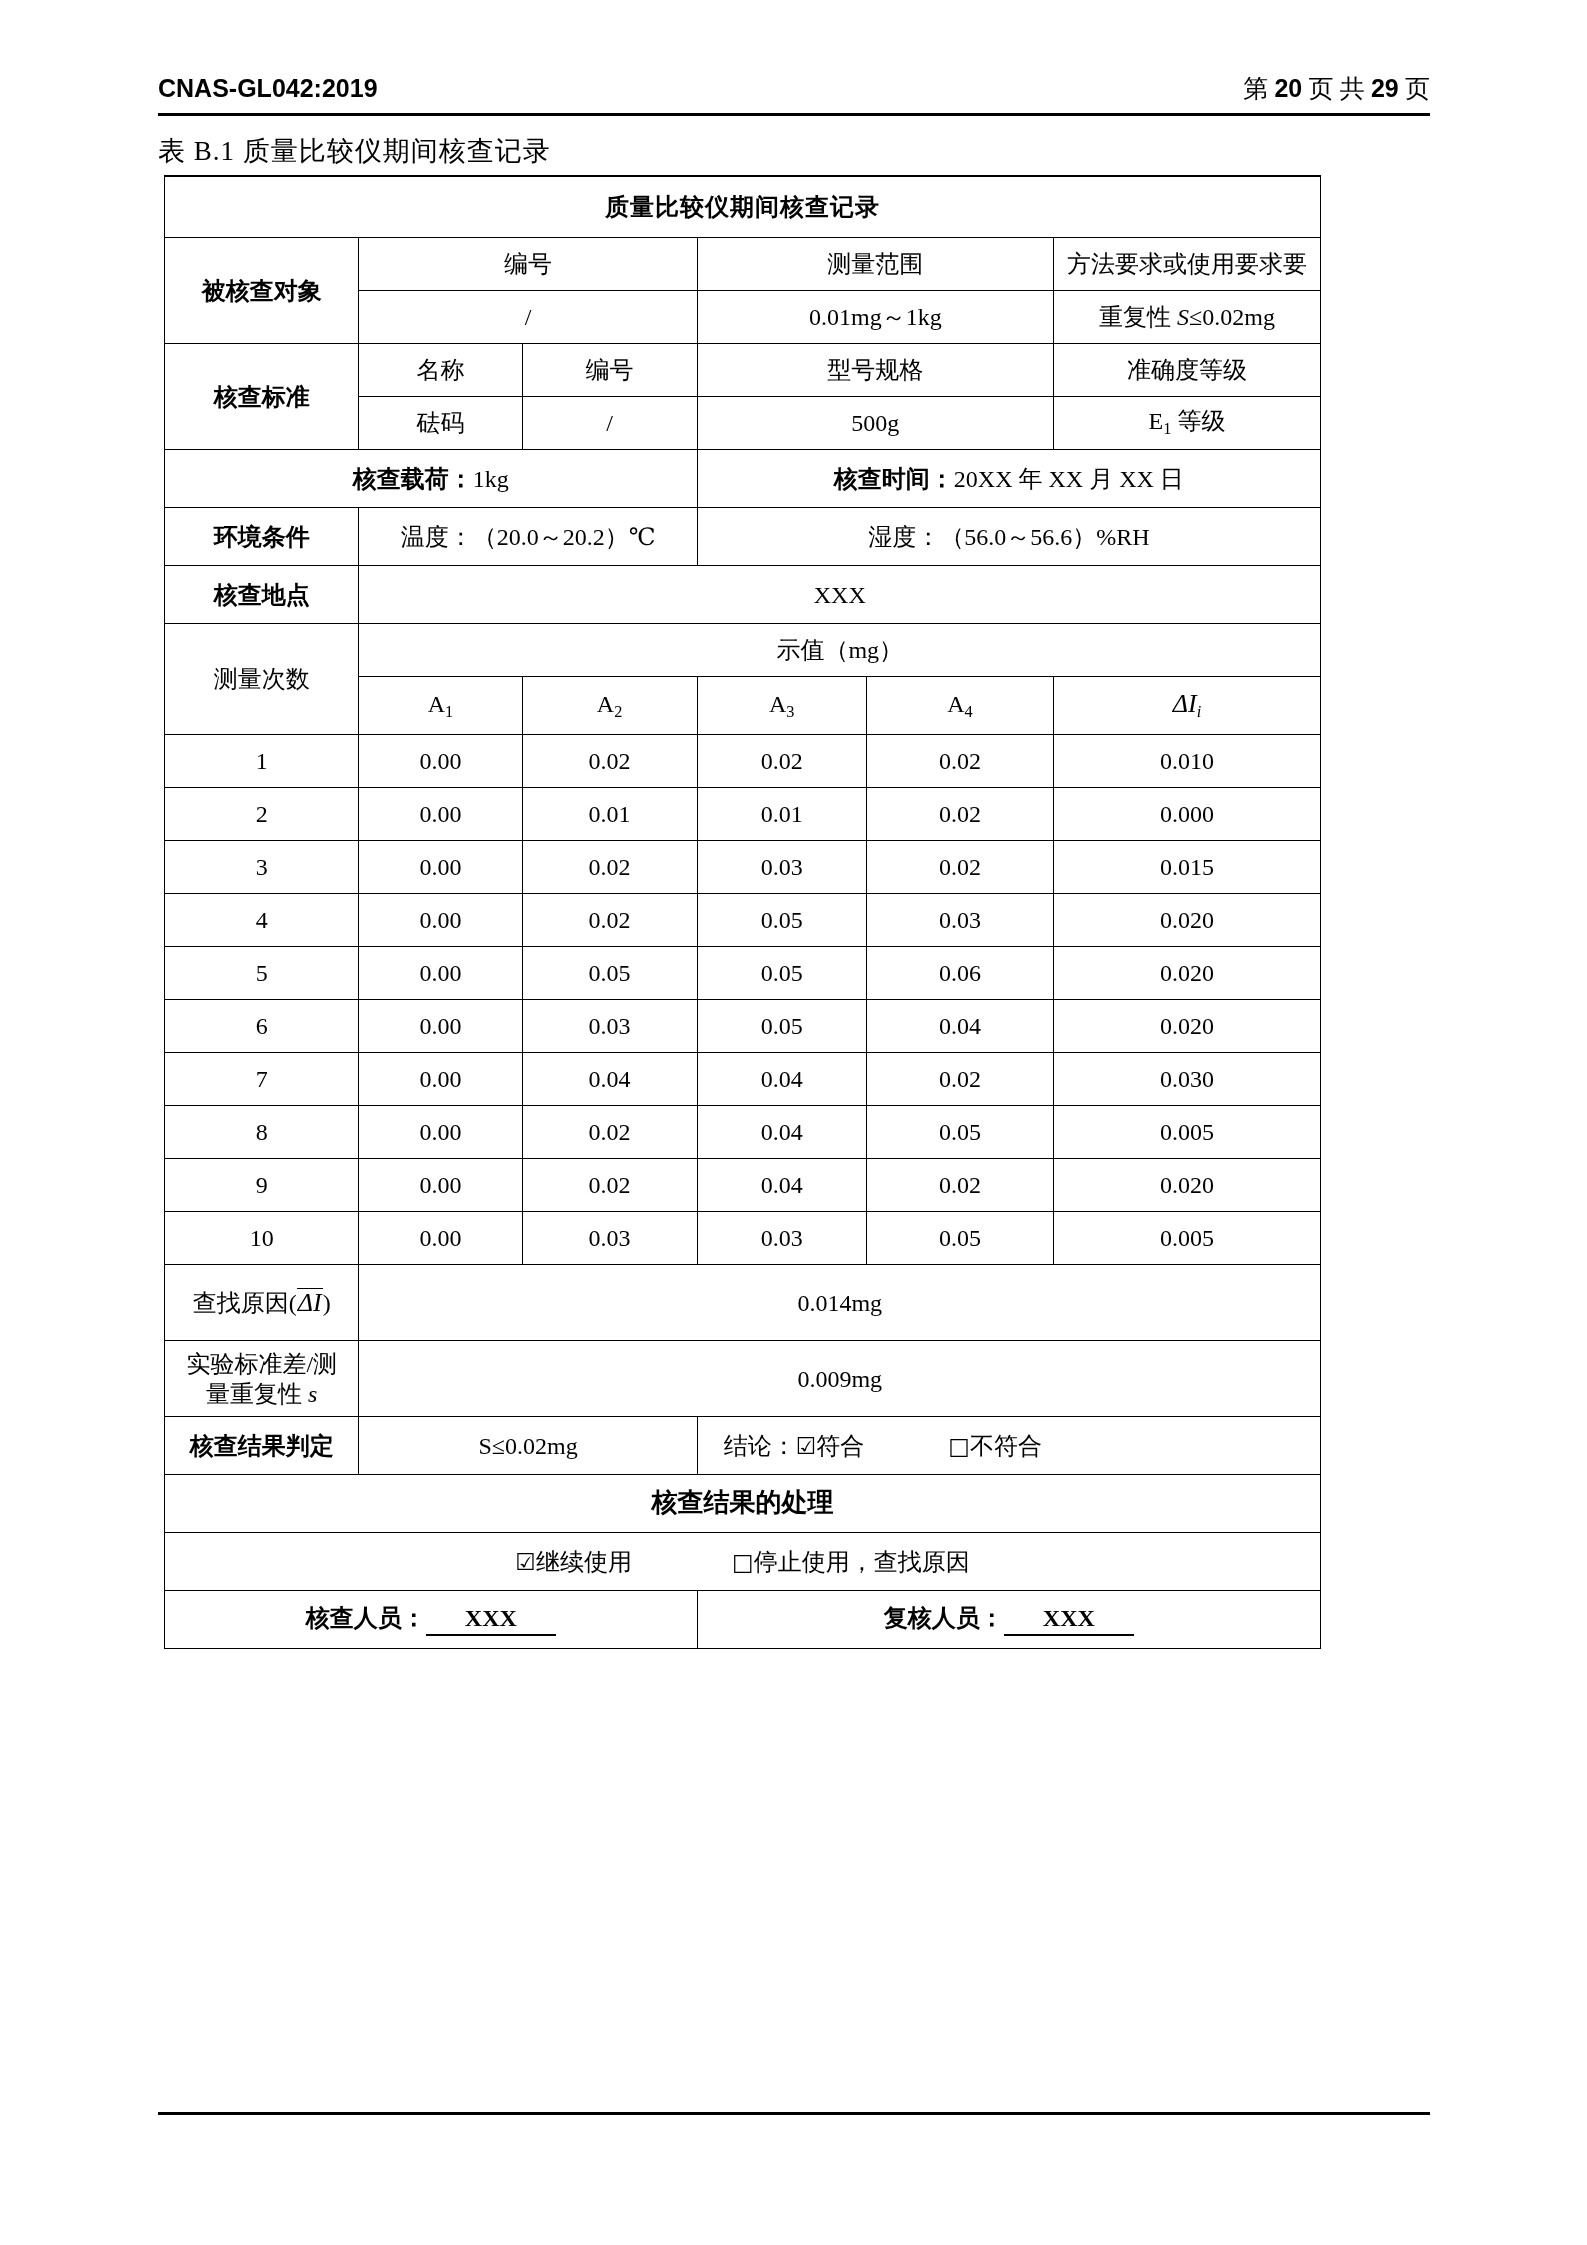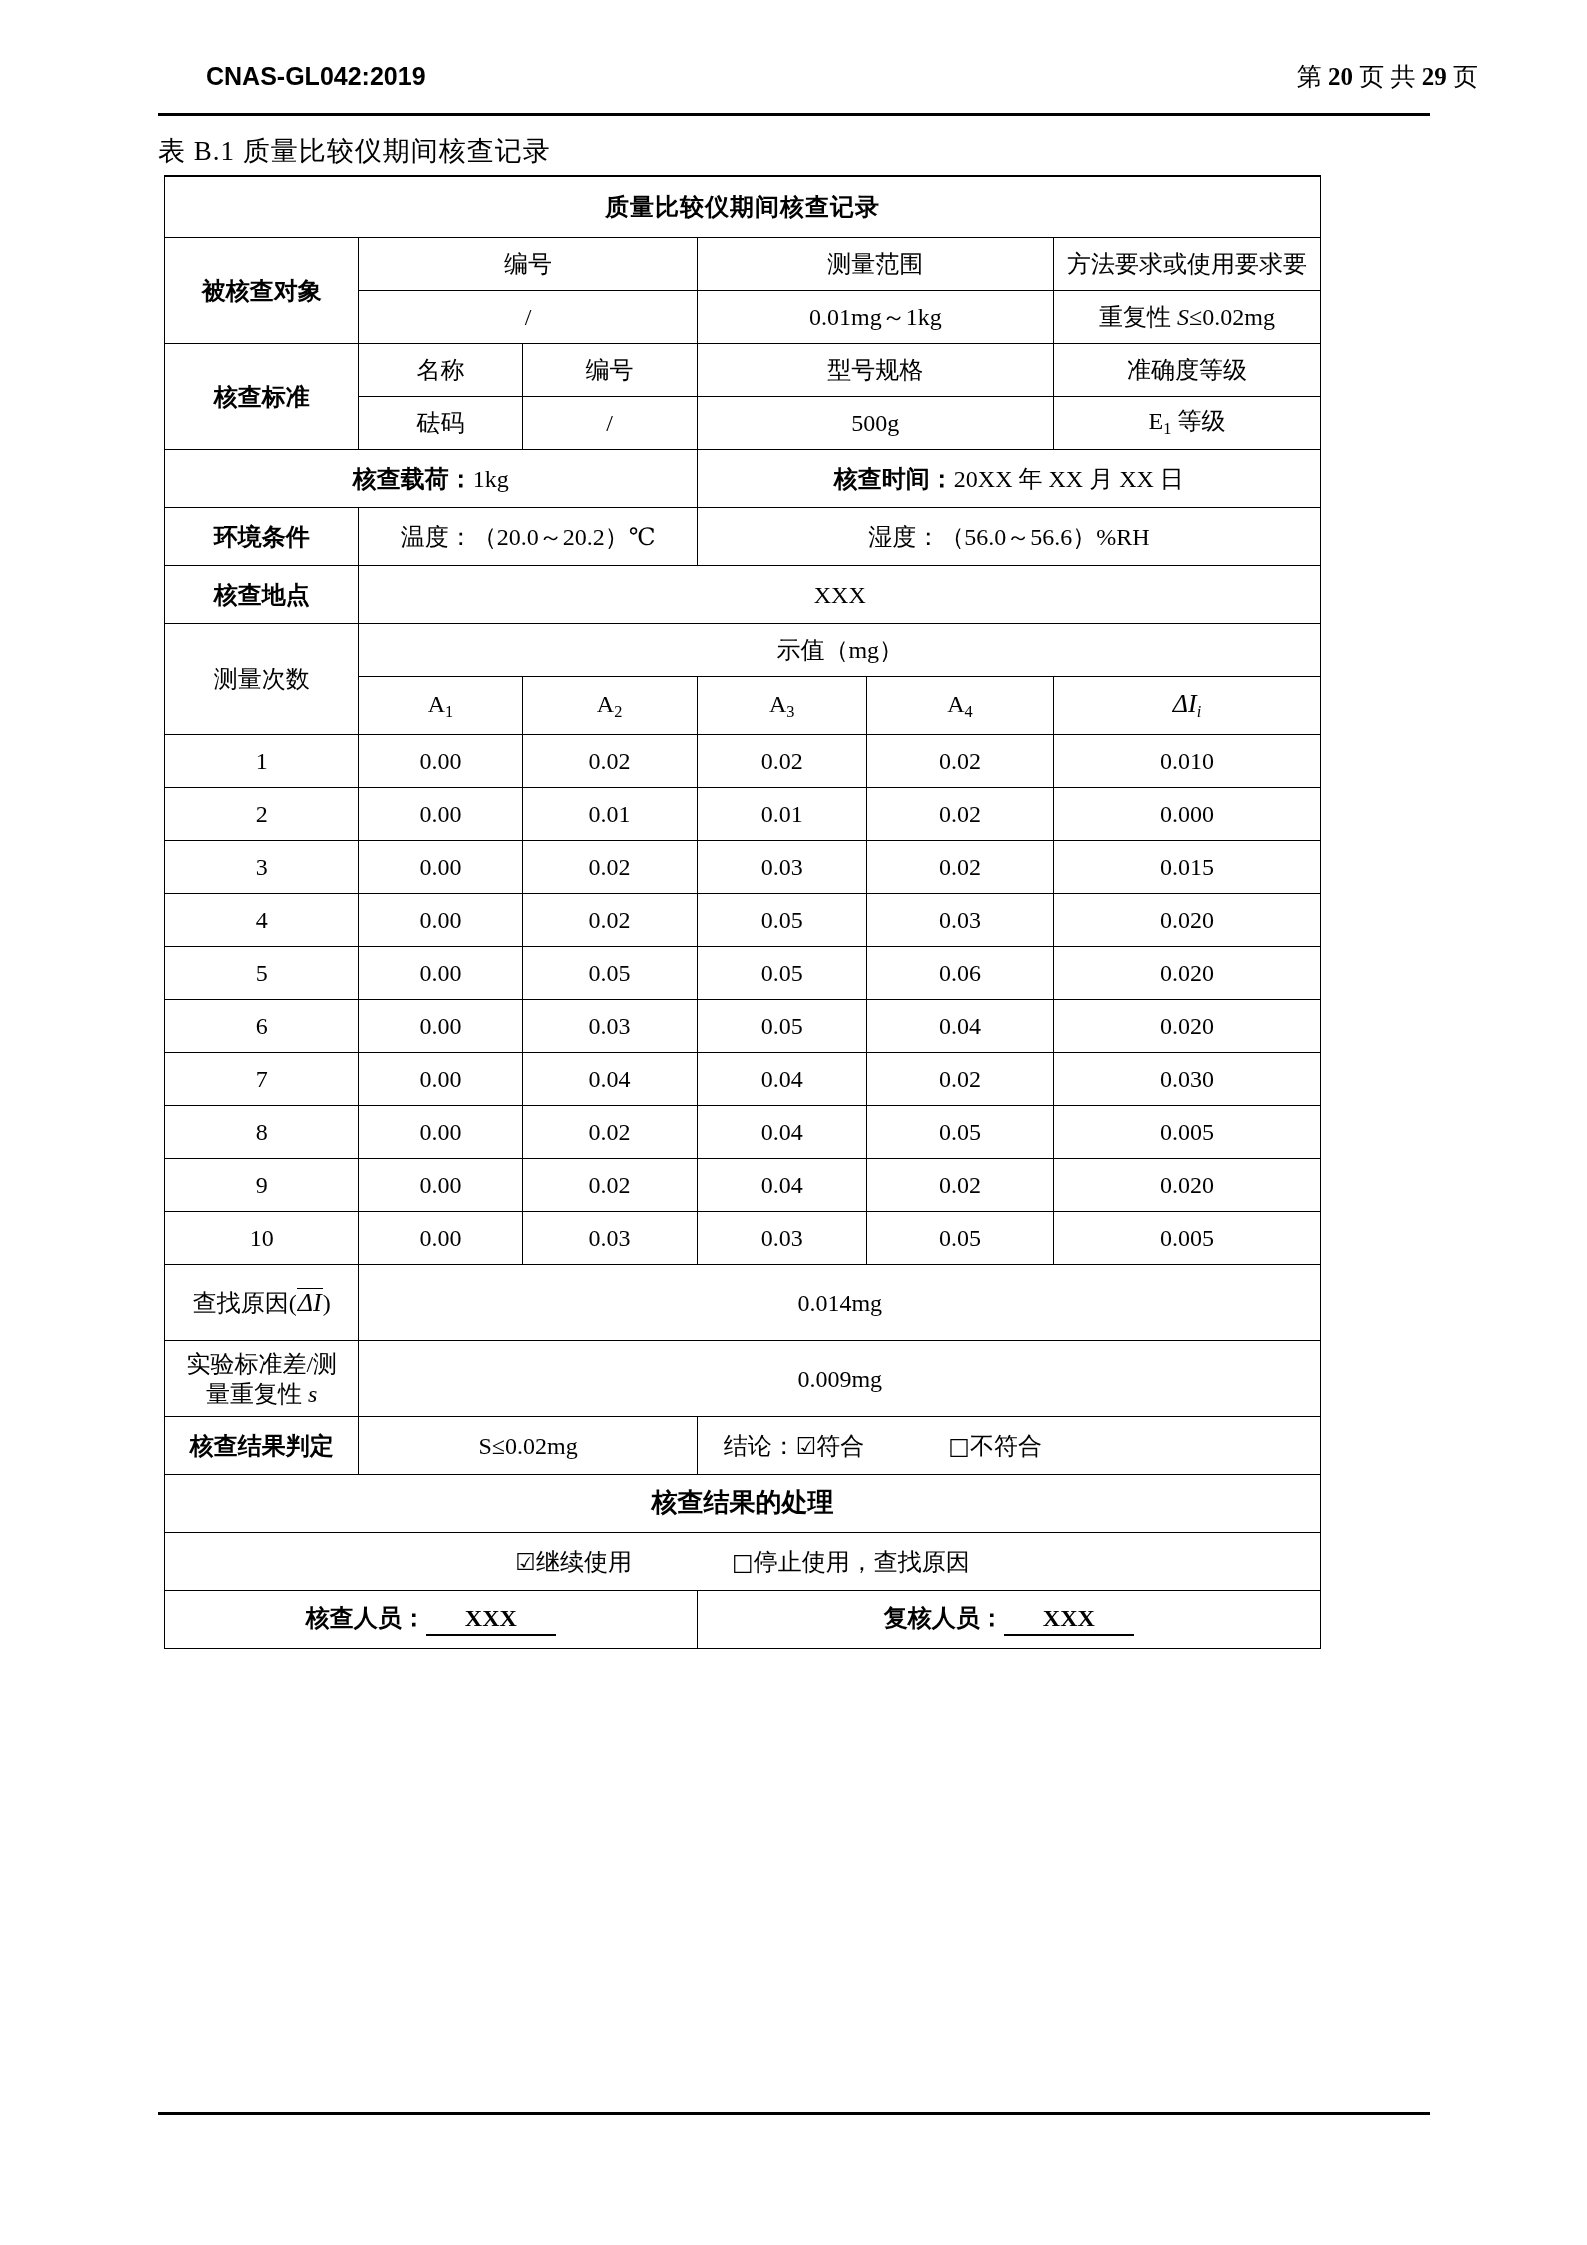--- a/index.html
+++ b/index.html
@@ -20,40 +20,39 @@
     left: 0; top: 0;
     width: 1587px;
     height: 2245px;
     box-sizing: border-box;
   }
 
   
   .header {
     position: absolute;
     left: 158px;
-    top: 60px;
+    top: 72px;
     width: 1272px;
     display: flex;
     justify-content: space-between;
     align-items: baseline;
     font-size: 25px;
-    margin-left: 48px;
   }
   .header-left {
     font-family: "Liberation Sans", "DejaVu Sans", sans-serif;
     font-weight: bold;
     letter-spacing: 0px;
     font-size: 25px;
   }
   .header-right {
     font-family: "Liberation Serif", serif;
     font-size: 25px;
   }
   .header-right .num {
-    font-family: Liberation Serif, serif;
+    font-family: Liberation Sans, sans-serif;
     font-weight: bold;
   }
   .header-rule {
     position: absolute;
     left: 158px;
     top: 113px;
     width: 1272px;
     height: 3px;
     background: #000;
   }

